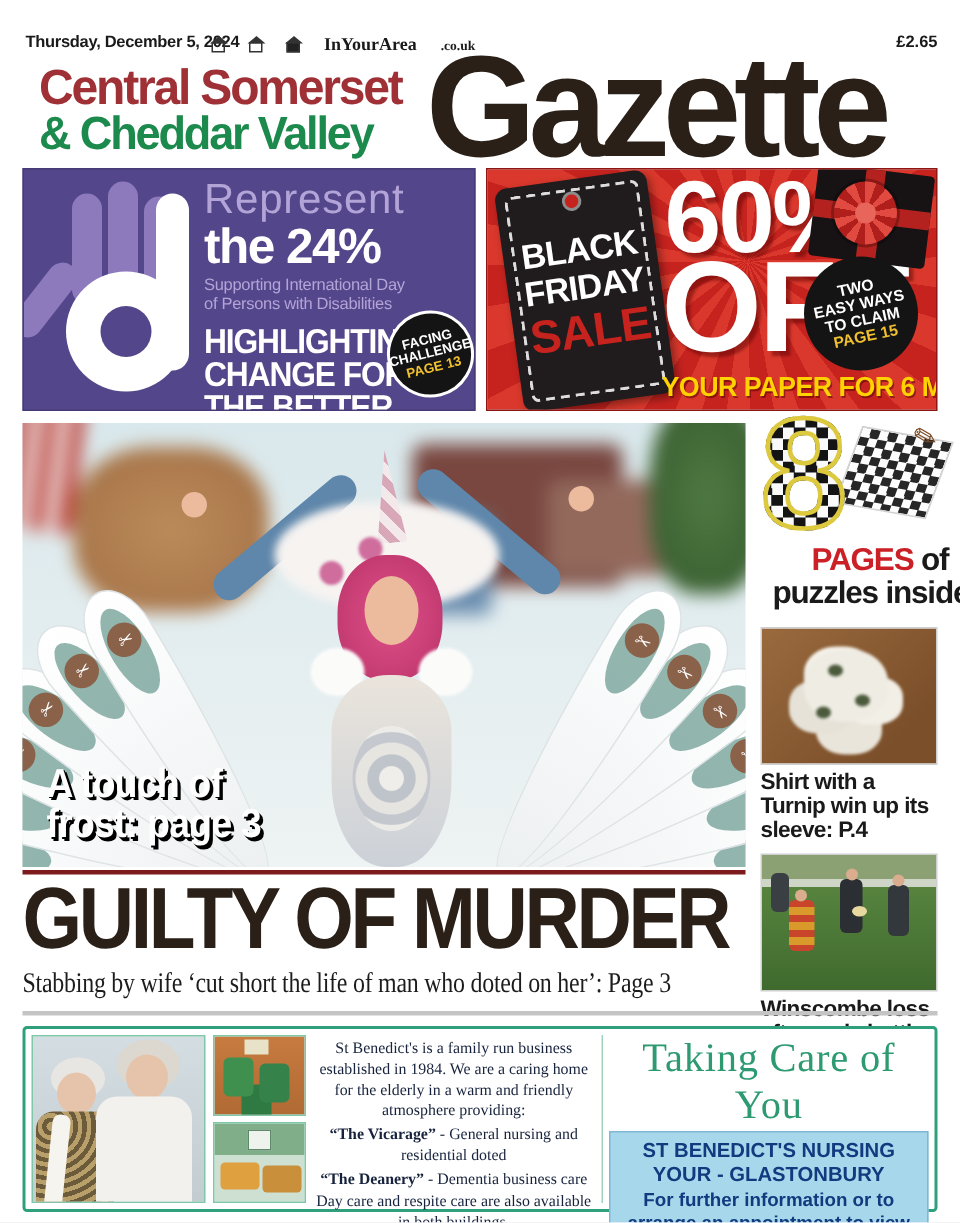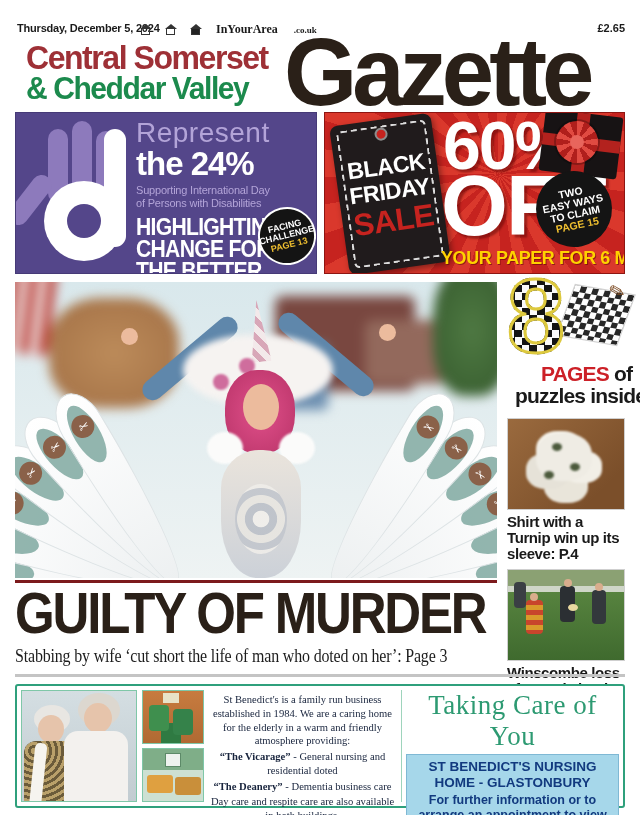--- a/index.html
+++ b/index.html
@@ -317,20 +317,24 @@
         <div class="horn"></div>
         <div class="pinkblob" style="left:198px;top:92px"></div>
         <div class="pinkblob" style="left:252px;top:96px"></div>
         <div class="pinkblob" style="left:224px;top:76px"></div>
         <div class="hair"></div>
         <div class="face"></div>
         <div class="fluff" style="left:192px;top:150px"></div>
         <div class="fluff" style="left:264px;top:150px"></div>
         <div class="torso"></div>
       </div>
+      <div class="photo-cap">
+        <span>A touch of</span>
+        <span>frost: page 3</span>
+      </div>
     </div>
 
     <div class="sidebar">
       <div class="puzz">
         <div class="xword"></div>
         <div class="pencil"></div>
         <div class="eight">8</div>
         <div class="puzz-t1"><span class="puzz-red">PAGES</span><span> of</span></div>
         <div class="puzz-t2">puzzles inside</div>
       </div>
@@ -385,19 +389,19 @@
     <div class="ad-mid">
       <p>St Benedict's is a family run business established in 1984. We are a caring home for the elderly in a warm and friendly atmosphere providing:</p>
       <p><span class="b">“The Vicarage”</span><span> - General nursing and residential doted</span></p>
       <p><span class="b">“The Deanery”</span><span> - Dementia business care</span></p>
       <p>Day care and respite care are also available in both buildings.</p>
 
     </div>
     <div class="ad-right">
       <div class="ad-tagline">Taking Care of You</div>
       <div class="ad-bluebox">
-        <div class="ad-home">ST BENEDICT'S NURSING HOME - GLASTONBURY</div>
+        <div class="ad-home">ST BENEDICT'S NURSING YOUR - GLASTONBURY</div>
         <div class="ad-info">For further information or to arrange an appointment to view the home, please telephone Mr Philip White 01458 833275</div>
       </div>
     </div>
   </div>
 
 </div>
 
 </body></html>

